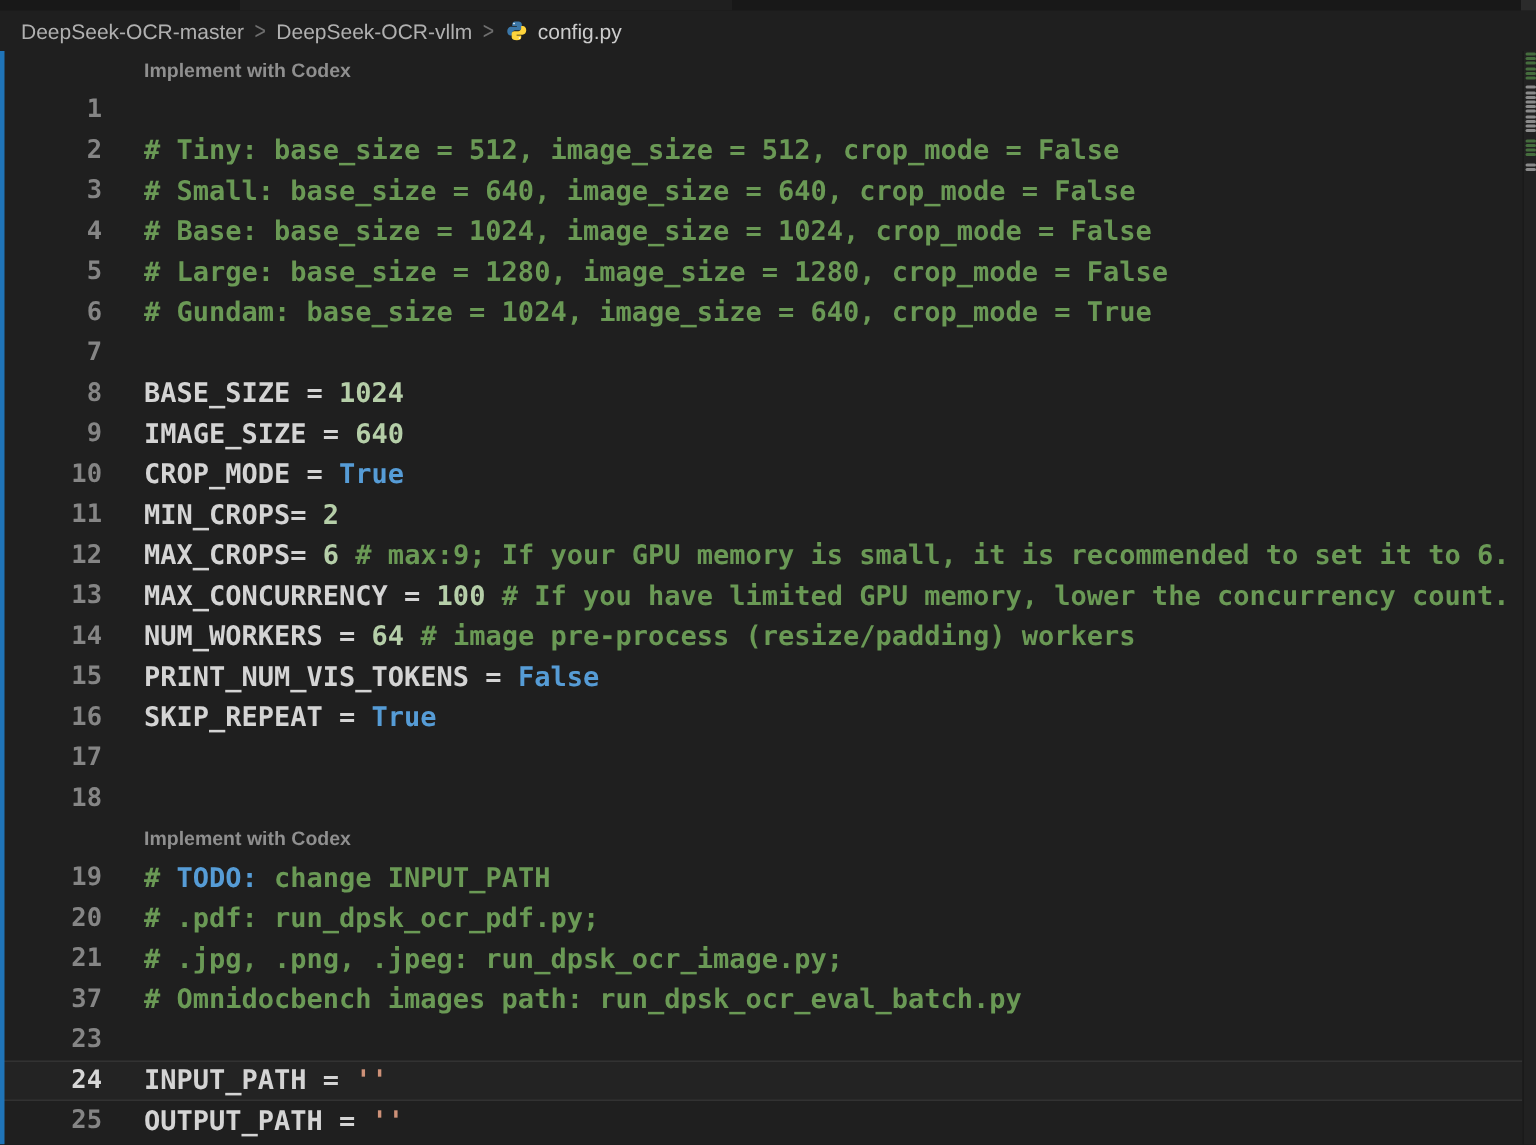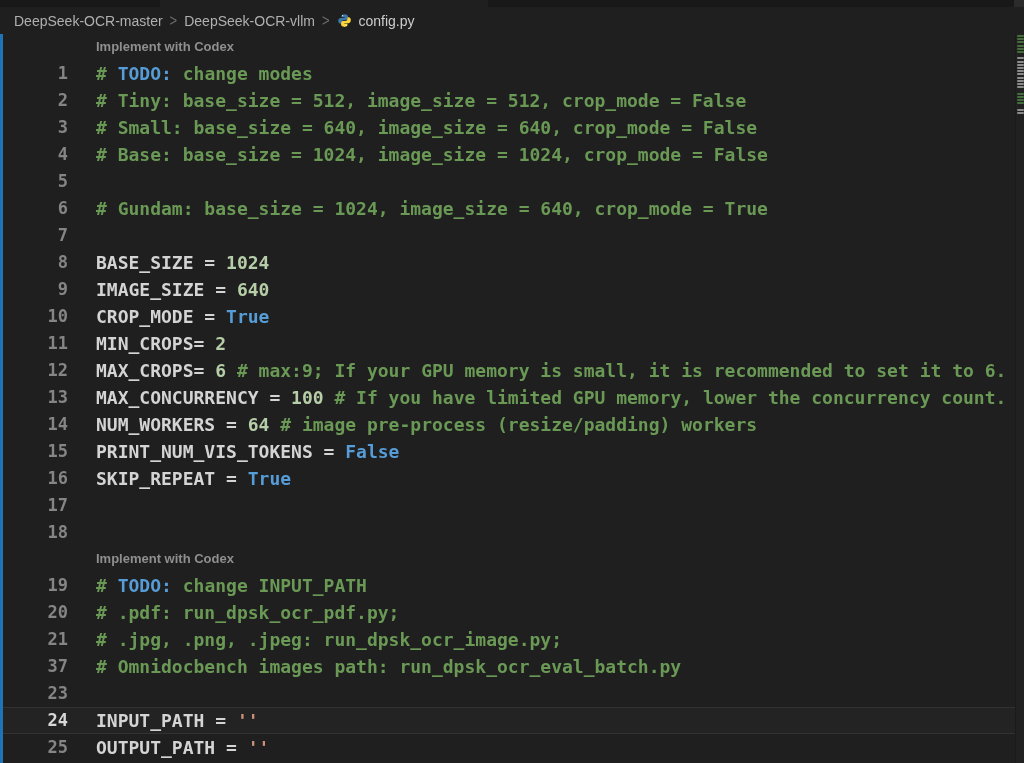--- a/index.html
+++ b/index.html
@@ -77,36 +77,36 @@
     </span>
     <span class="crumb file">config.py</span>
   </div>
 
   <div class="editor">
     <div class="accent-bar"></div>
     <div class="code-area" id="code-area">
         <div class="lens-row">Implement with Codex</div>
         <div class="code-row">
           <div class="gutter">1</div>
-          <div class="code"><span class="tok-comment"># </span><span class="tok-todo">TODO:</span><span class="tok-comment"> change modes</span></div>
         </div>
         <div class="code-row">
           <div class="gutter">2</div>
           <div class="code"><span class="tok-comment"># Tiny: base_size = 512, image_size = 512, crop_mode = False</span></div>
         </div>
         <div class="code-row">
           <div class="gutter">3</div>
           <div class="code"><span class="tok-comment"># Small: base_size = 640, image_size = 640, crop_mode = False</span></div>
         </div>
         <div class="code-row">
           <div class="gutter">4</div>
           <div class="code"><span class="tok-comment"># Base: base_size = 1024, image_size = 1024, crop_mode = False</span></div>
         </div>
         <div class="code-row">
           <div class="gutter">5</div>
+          <div class="code"><span class="tok-comment"># Large: base_size = 1280, image_size = 1280, crop_mode = False</span></div>
         </div>
         <div class="code-row">
           <div class="gutter">6</div>
           <div class="code"><span class="tok-comment"># Gundam: base_size = 1024, image_size = 640, crop_mode = True</span></div>
         </div>
         <div class="code-row">
           <div class="gutter">7</div>
           <div class="code"></div>
         </div>
         <div class="code-row">

